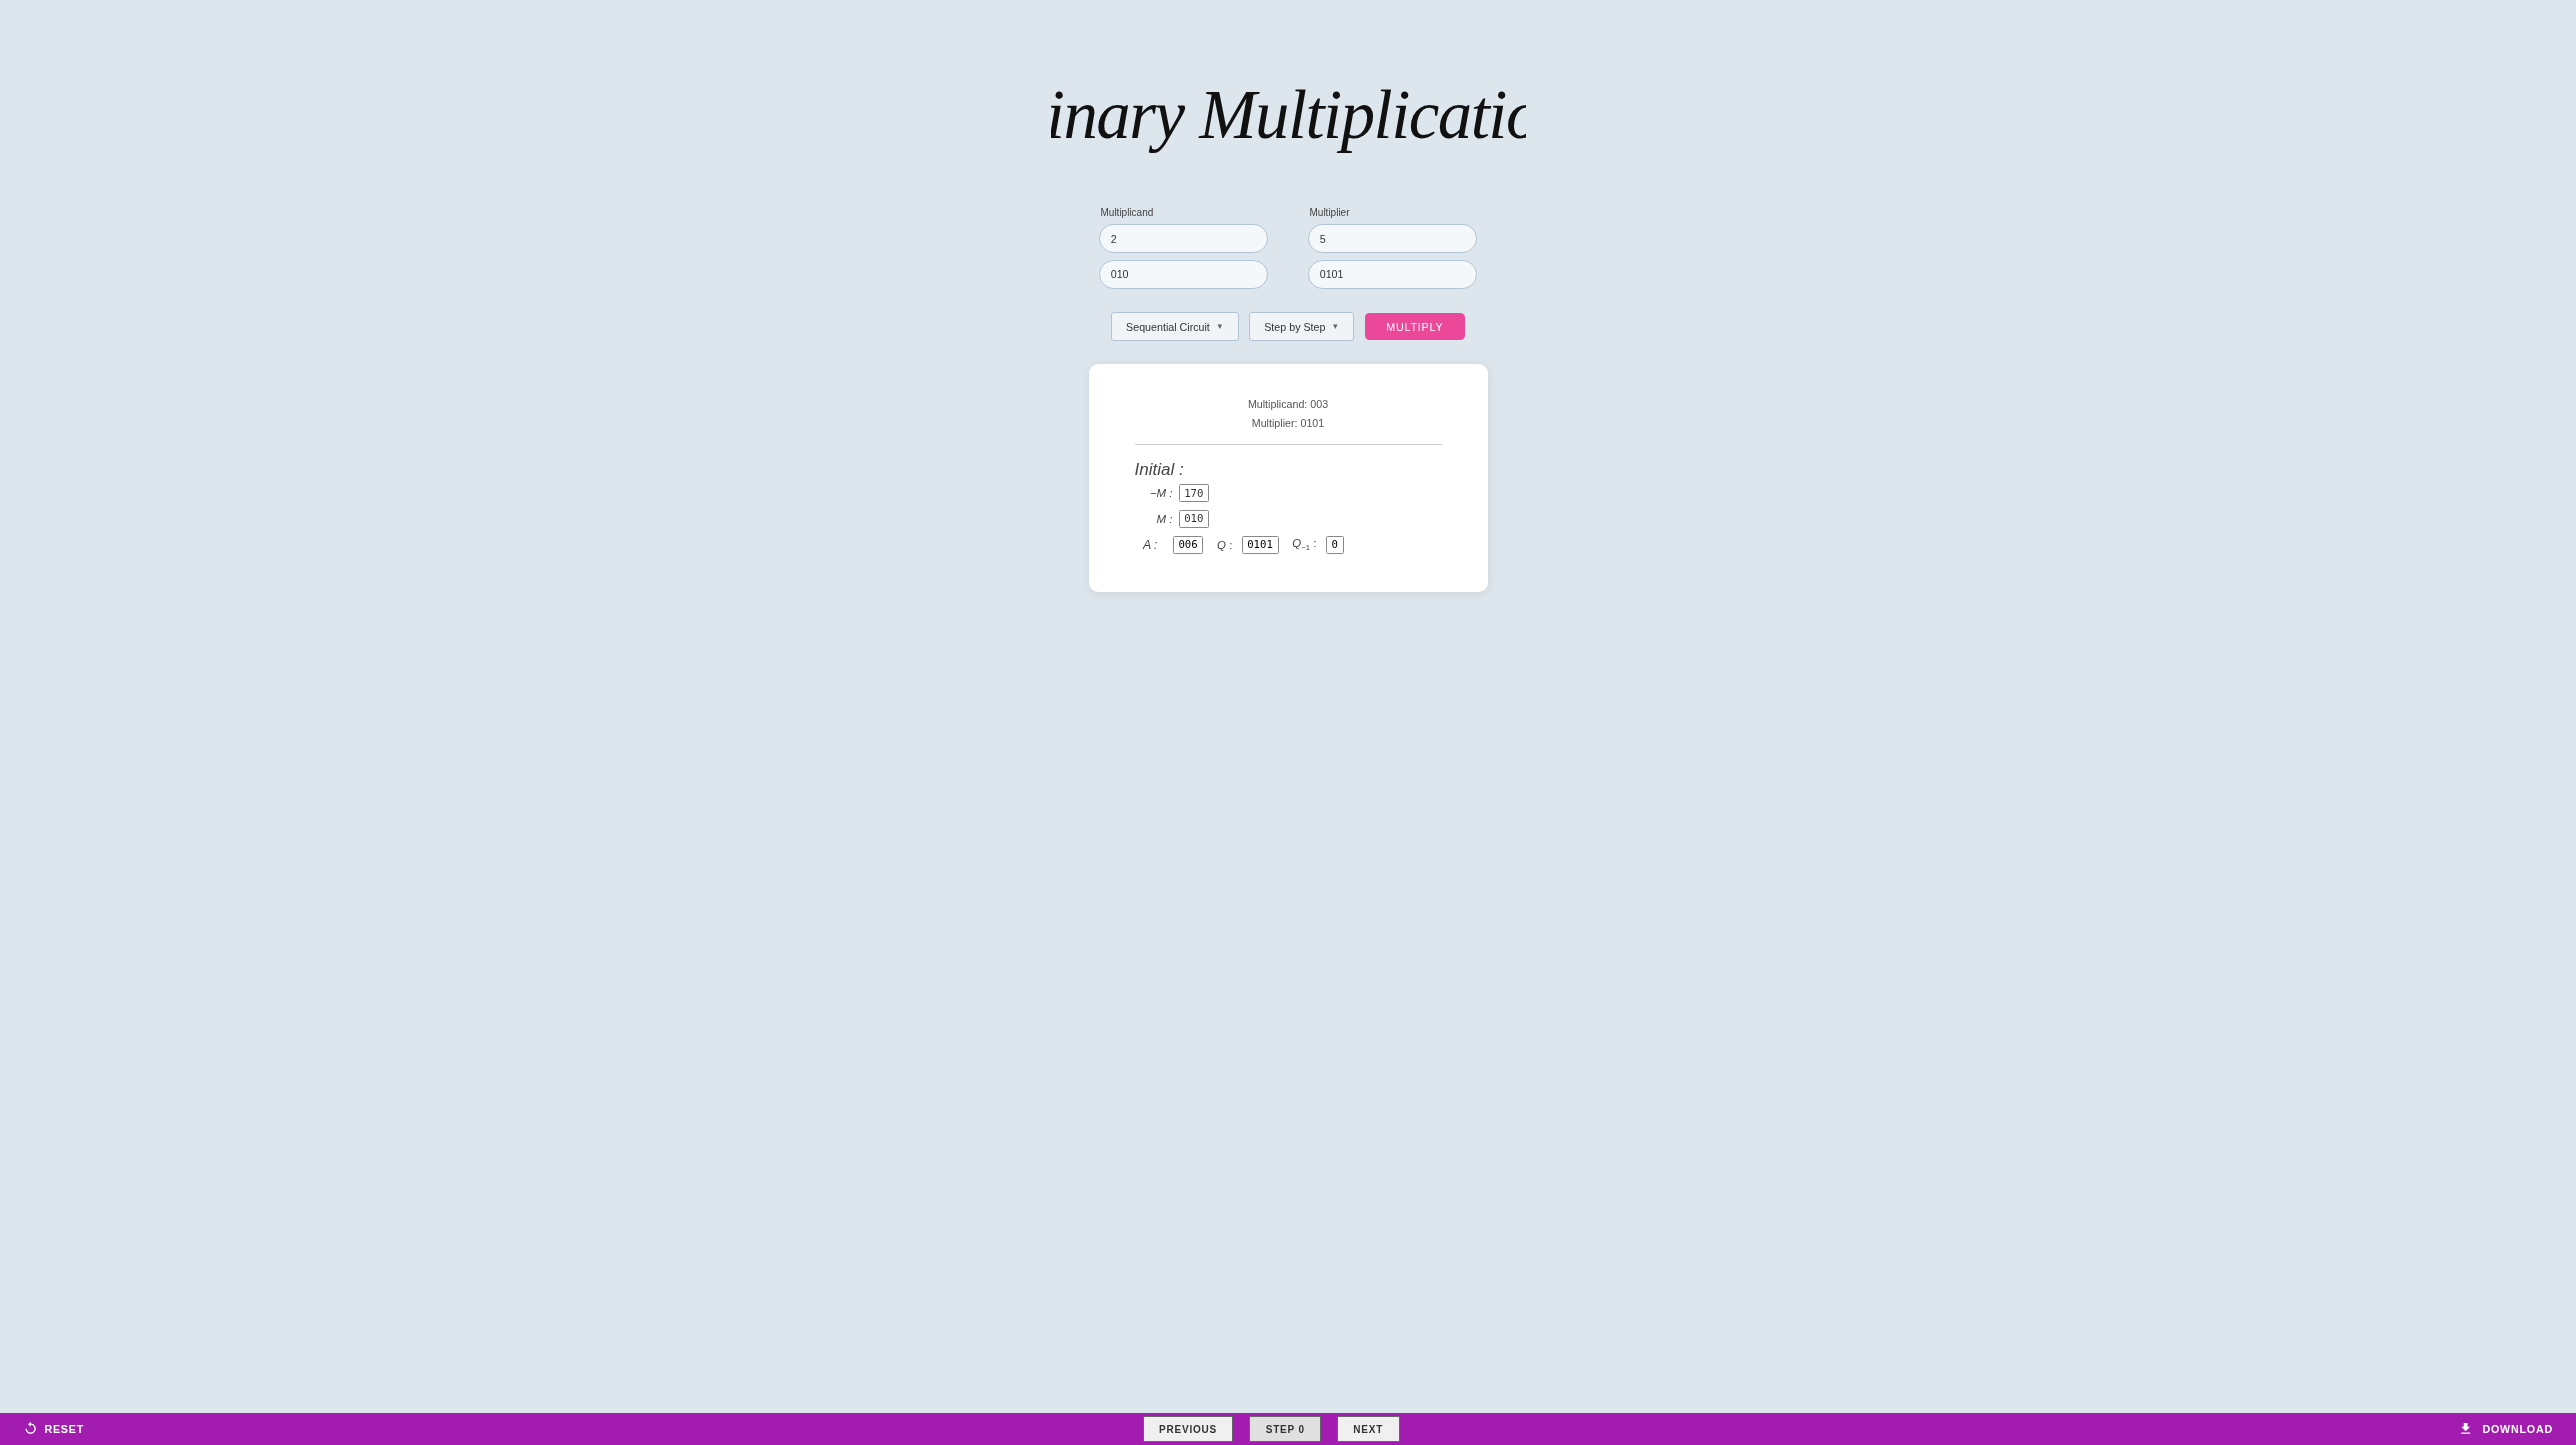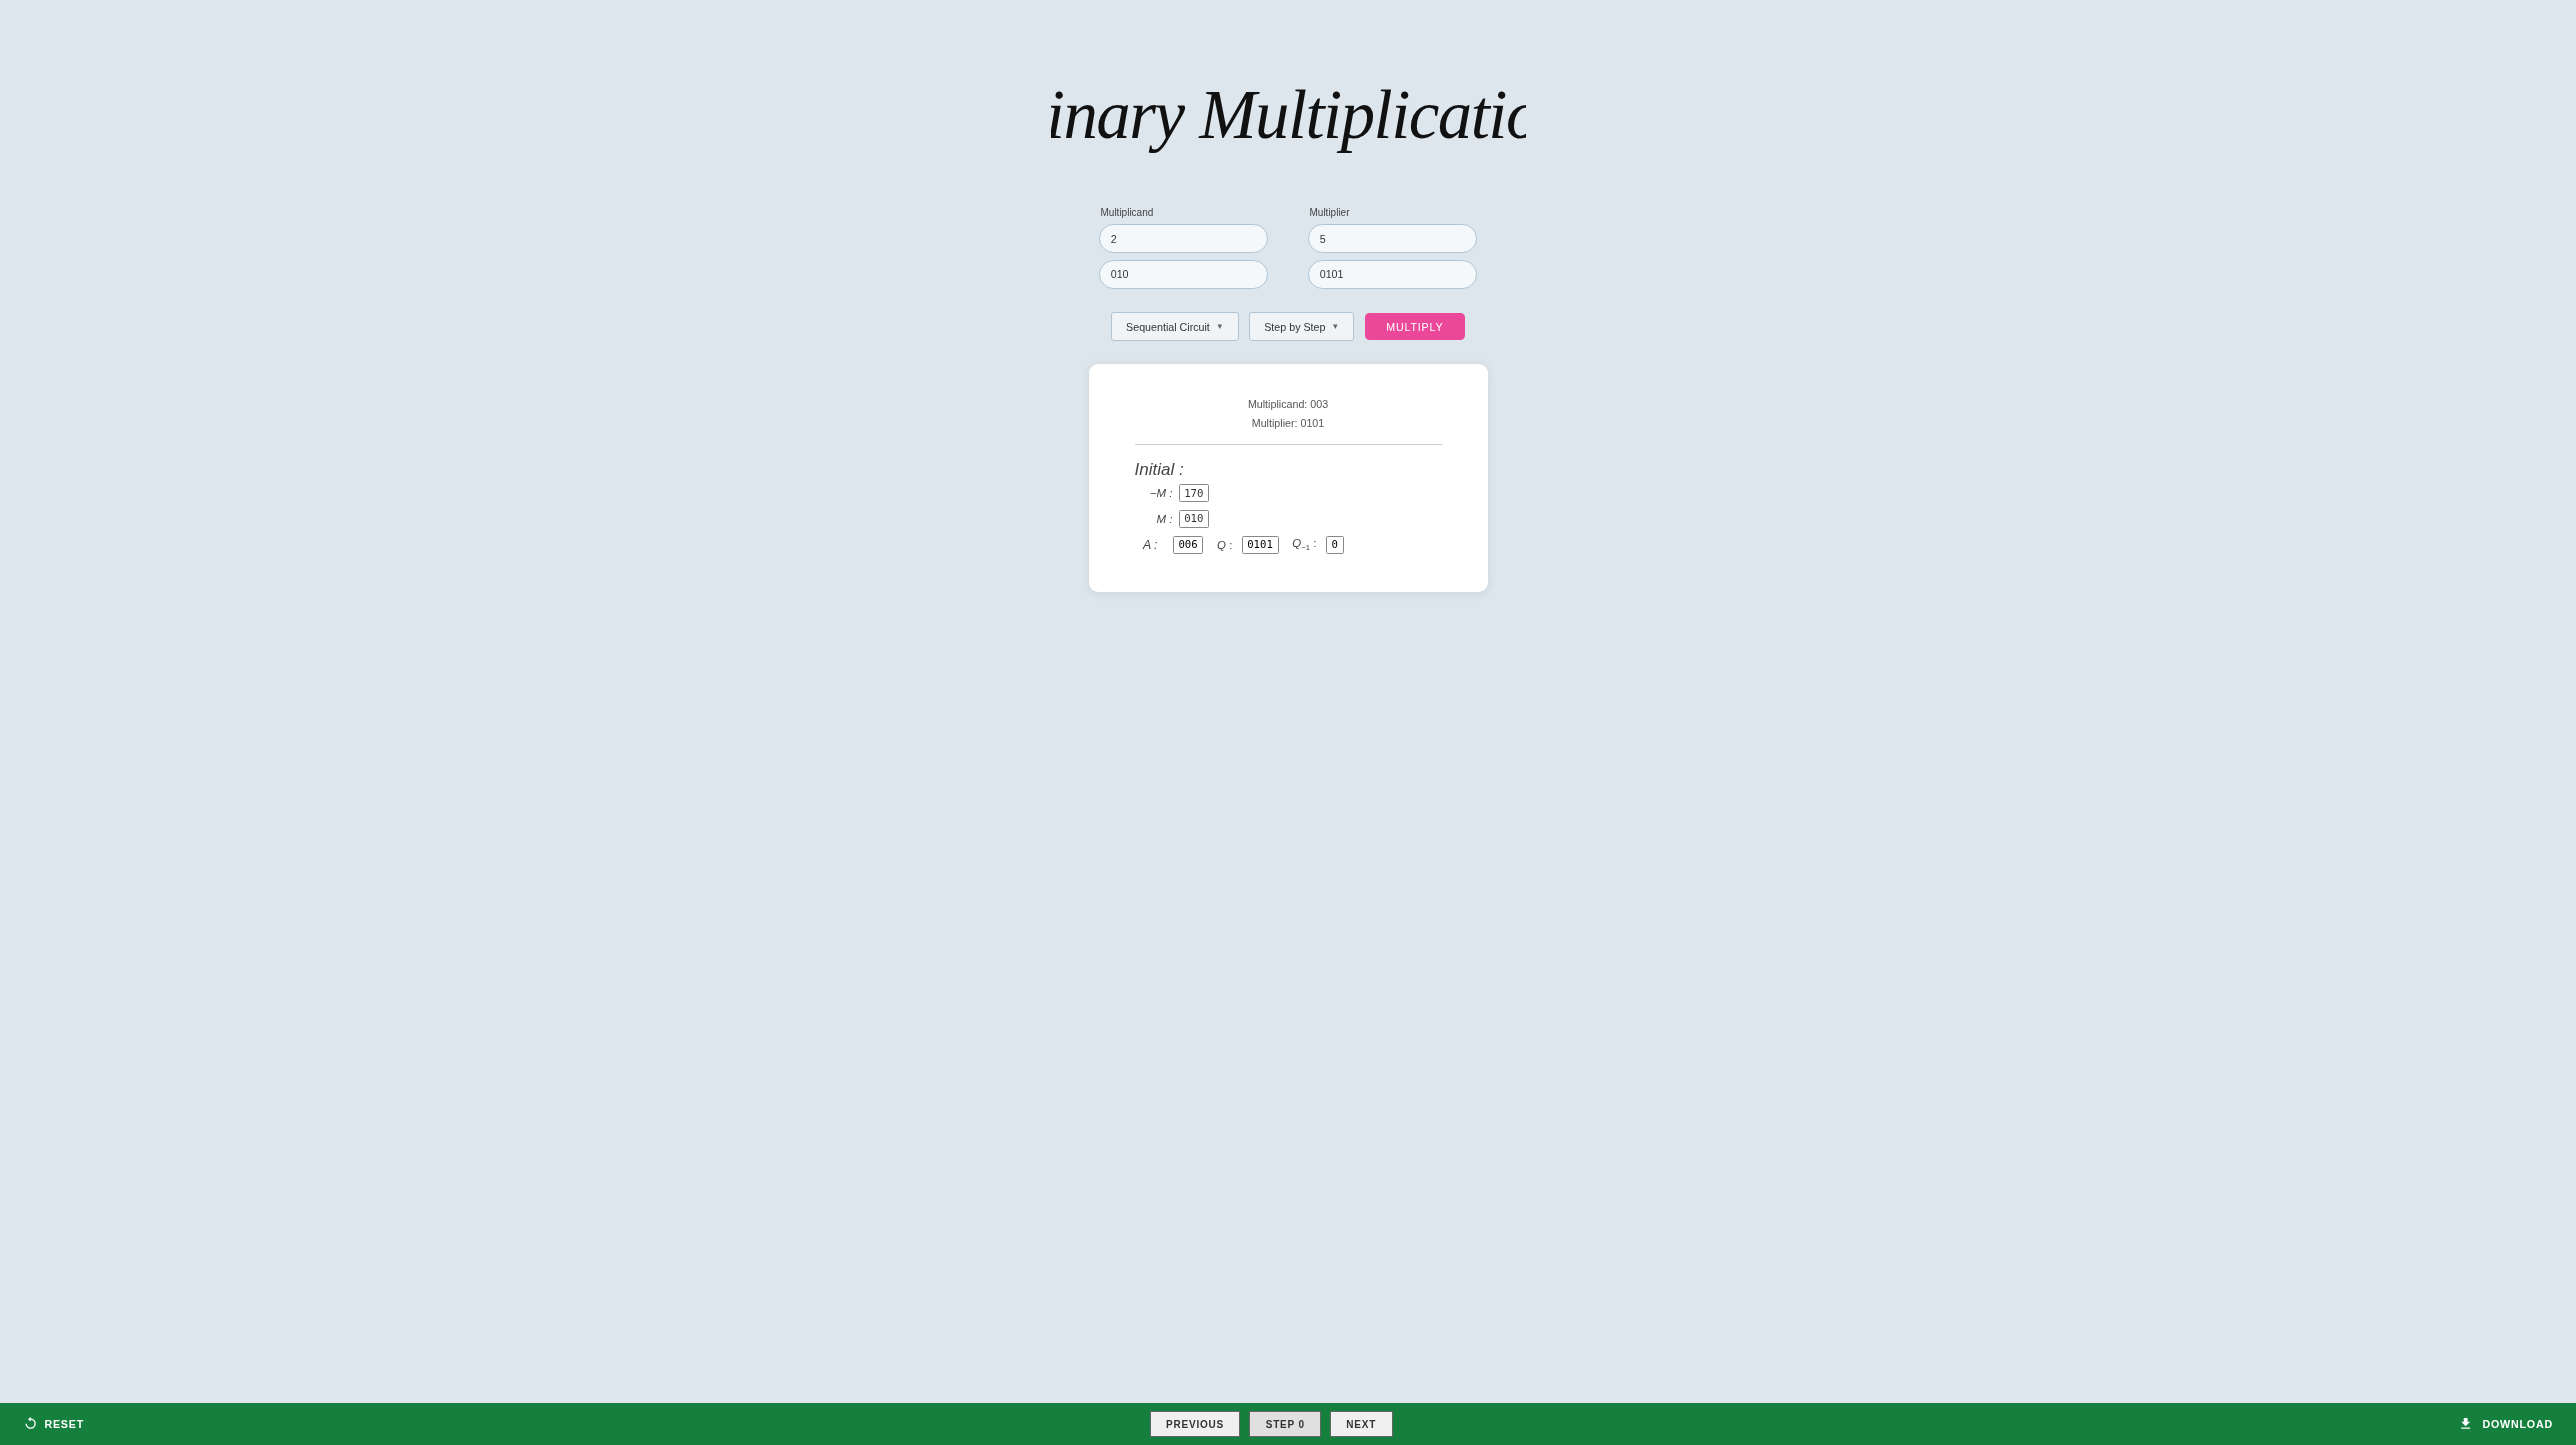--- a/index.html
+++ b/index.html
@@ -170,22 +170,22 @@
     .q-row .math-label {
       min-width: 23px;
     }
 
     
     .bottom-bar {
       position: fixed;
       bottom: 0;
       left: 0;
       right: 0;
-      height: 42px;
-      background: #15803d;
+      height: 32px;
+      background: #a21caf;
       display: flex;
       align-items: center;
       justify-content: space-between;
       padding: 12px 23px;
     }
 
     .bottom-left {
       display: flex;
       align-items: center;
       gap: 6.1px;
@@ -196,21 +196,21 @@
       cursor: pointer;
     }
 
     .reset-icon {
       width: 15.3px;
       height: 15.3px;
     }
 
     .bottom-center {
       display: flex;
-      gap: 9px;
+      gap: 16px;
       align-items: flex-end;
     }
 
     .nav-btn {
       padding: 6.1px 15.3px;
       border: 0.8px solid #666;
       background: #f0f0f0;
       font-size: 10px;
       font-weight: 600;
       letter-spacing: 0.8px;

